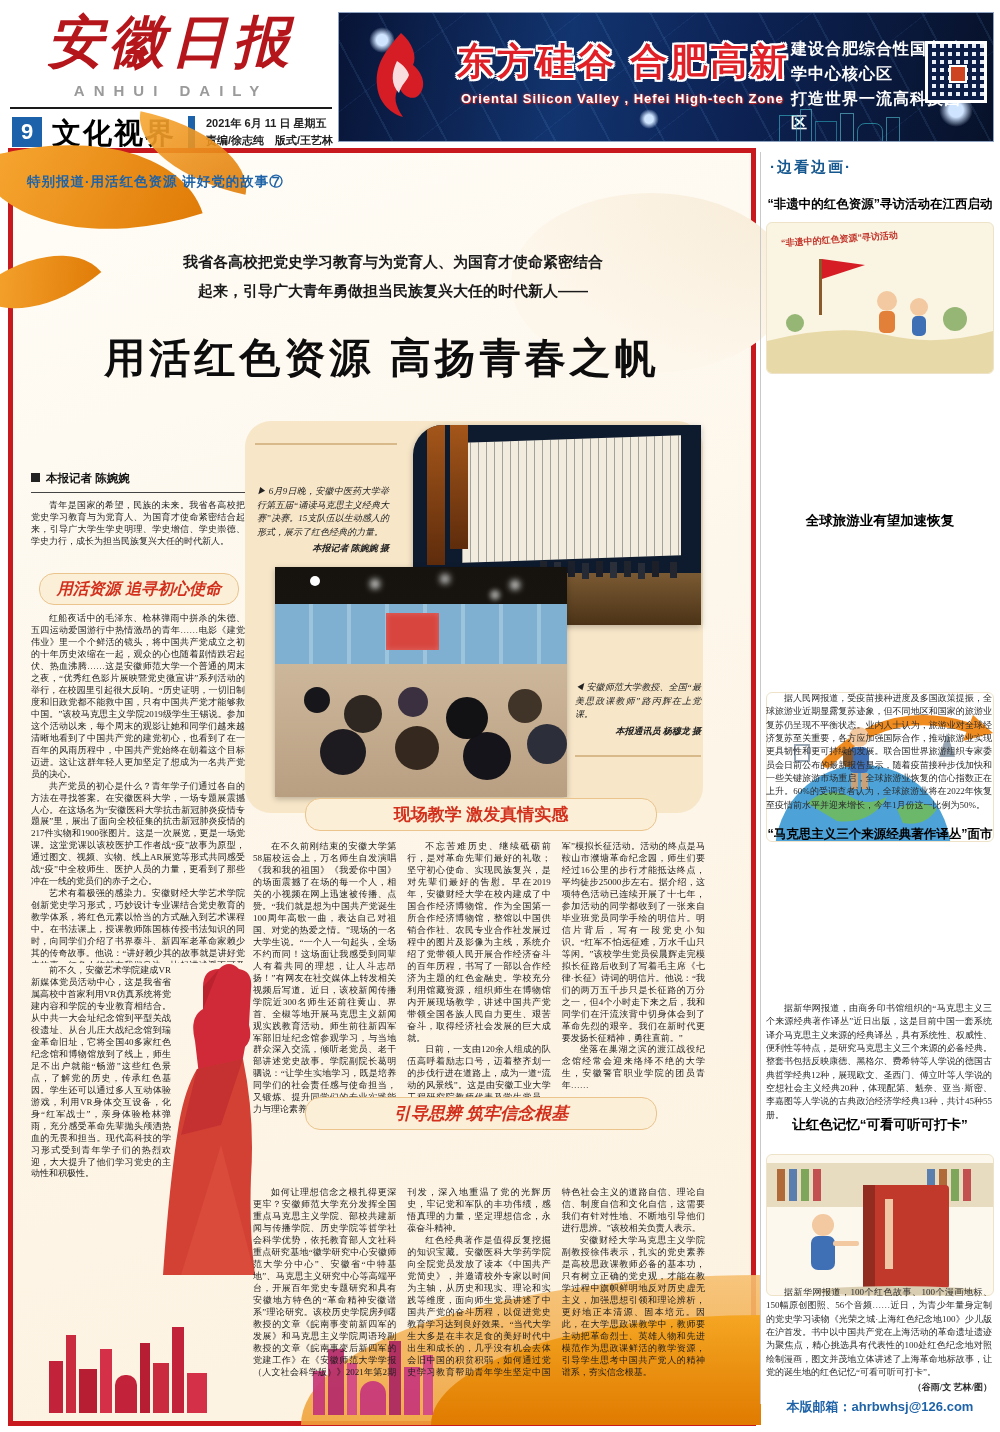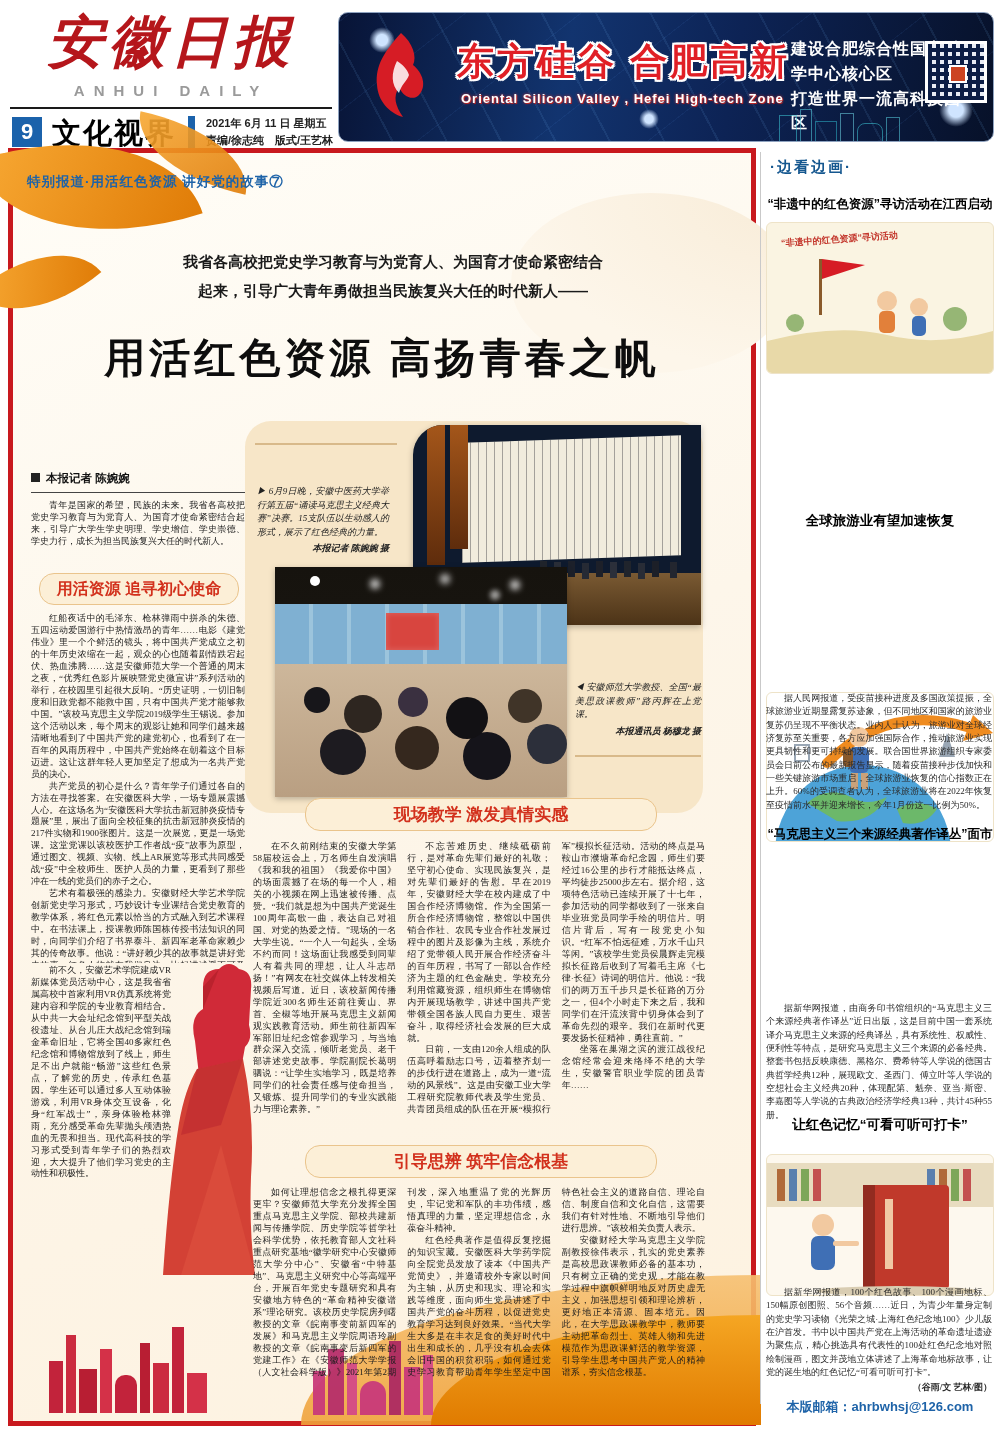--- a/index.html
+++ b/index.html
@@ -13,21 +13,21 @@
   .masthead-sub{color:#9a9a9a;font-weight:bold;font-size:15px;letter-spacing:9px;}
   .masthead-rule{border-top:2px solid #1a1a1a;}
   .pageno-box{background:#1b62ab;color:#fff;font-weight:900;font-size:22px;
     width:30px;height:30px;display:flex;align-items:center;justify-content:center;}
   .section-name{font-size:29px;font-weight:900;letter-spacing:2px;color:#000;}
   .blue-bar{width:7px;height:32px;background:#1b62ab;}
   .dateline{font-size:11px;font-weight:bold;color:#222;line-height:1.5;}
 
   
   .banner{background:linear-gradient(100deg,#081436 0%,#12346f 35%,#0d2355 60%,#071129 100%);
-    border:1px solid #8fa3c0;border-radius:10px;overflow:hidden;}
+    border:1px solid #8fa3c0;border-radius:0;overflow:hidden;}
   .banner:before{content:"";position:absolute;inset:0;
     background:repeating-linear-gradient(62deg,transparent 0 46px,rgba(120,190,255,.10) 46px 48px),
                repeating-linear-gradient(-38deg,transparent 0 70px,rgba(90,160,255,.07) 70px 71px);}
   .banner-cn{font-size:37px;font-weight:900;letter-spacing:3px;color:#e01f26;
     text-shadow:-2px 0 #fff,2px 0 #fff,0 -2px #fff,0 2px #fff,-2px -2px #fff,2px 2px #fff,2px -2px #fff,-2px 2px #fff;}
   .banner-en{font-size:13px;font-weight:bold;color:#fff;letter-spacing:1px;
     text-shadow:0 0 3px #d33,1px 1px 0 #a22;}
   .banner-slogan{color:#fff;font-weight:900;font-size:16px;letter-spacing:1px;line-height:1.55;}
   .banner-slogan-en{color:#aec4ea;font-size:7px;line-height:1.5;}
   .qr{width:56px;height:56px;background:#fff;padding:3px;}
@@ -163,21 +163,21 @@
       <div>我省各高校把党史学习教育与为党育人、为国育才使命紧密结合</div>
       <div>起来，引导广大青年勇做担当民族复兴大任的时代新人——</div>
     </div>
     <div class="abs headline" style="left:0;top:178px;width:100%;">用活红色资源  高扬青春之帆</div>
 
     <div class="abs byline" style="left:18px;top:318px;width:214px;">本报记者 陈婉婉</div>
     <div class="abs bodytext" style="left:18px;top:347px;width:214px;">
       <p>青年是国家的希望，民族的未来。我省各高校把党史学习教育与为党育人、为国育才使命紧密结合起来，引导广大学生学史明理、学史增信、学史崇德、学史力行，成长为担当民族复兴大任的时代新人。</p>
     </div>
 
-    <div class="abs sec-head" style="left:26px;top:420px;width:198px;height:30px;font-size:16px;">用活资源 追寻初心使命</div>
+    <div class="abs sec-head" style="left:26px;top:420px;width:198px;height:30px;font-size:16px;font-style:italic;">用活资源 追寻初心使命</div>
     <div class="abs bodytext" style="left:18px;top:460px;width:214px;height:350px;overflow:hidden;">
       <p>红船夜话中的毛泽东、枪林弹雨中拼杀的朱德、五四运动爱国游行中热情激昂的青年……电影《建党伟业》里一个个鲜活的镜头，将中国共产党成立之初的十年历史浓缩在一起，观众的心也随着剧情跌宕起伏、热血沸腾……这是安徽师范大学一个普通的周末之夜，“优秀红色影片展映暨党史微宣讲”系列活动的举行，在校园里引起很大反响。“历史证明，一切旧制度和旧政党都不能救中国，只有中国共产党才能够救中国。”该校马克思主义学院2019级学生王锡说。参加这个活动以来，每个周末的观影让她和同学们越来越清晰地看到了中国共产党的建党初心，也看到了在一百年的风雨历程中，中国共产党始终在朝着这个目标迈进。这让这群年轻人更加坚定了想成为一名共产党员的决心。</p>
       <p>共产党员的初心是什么？青年学子们通过各自的方法在寻找答案。在安徽医科大学，一场专题展震撼人心。在这场名为“安徽医科大学抗击新冠肺炎疫情专题展”里，展出了面向全校征集的抗击新冠肺炎疫情的217件实物和1900张图片。这是一次展览，更是一场党课。这堂党课以该校医护工作者战“疫”故事为原型，通过图文、视频、实物、线上AR展览等形式共同感受战“疫”中全校师生、医护人员的力量，更看到了那些冲在一线的党员们的赤子之心。</p>
       <p>艺术有着极强的感染力。安徽财经大学艺术学院创新党史学习形式，巧妙设计专业课结合党史教育的教学体系，将红色元素以恰当的方式融入到艺术课程中。在书法课上，授课教师陈国栋传授书法知识的同时，向同学们介绍了书界泰斗、新四军老革命家赖少其的传奇故事。他说：“讲好赖少其的故事就是讲好党史故事，红色人物就在我们身边，比起讲述遥不可及的人物，我们身边的红色故事更为生动。”</p>
     </div>
     <div class="abs bodytext" style="left:18px;top:812px;width:140px;height:310px;overflow:hidden;">
       <p>前不久，安徽艺术学院建成VR新媒体党员活动中心，这是我省省属高校中首家利用VR仿真系统将党建内容和学院的专业教育相结合。从中共一大会址纪念馆到平型关战役遗址、从台儿庄大战纪念馆到瑞金革命旧址，它将全国40多家红色纪念馆和博物馆放到了线上，师生足不出户就能“畅游”这些红色景点，了解党的历史，传承红色基因。学生还可以通过多人互动体验游戏，利用VR身体交互设备，化身“红军战士”，亲身体验枪林弹雨，充分感受革命先辈抛头颅洒热血的无畏和担当。现代高科技的学习形式受到青年学子们的热烈欢迎，大大提升了他们学习党史的主动性和积极性。</p>
     </div>
 
     <svg class="abs fist-svg" style="left:148px;top:792px;" width="96" height="330" viewBox="0 0 96 330">
@@ -216,21 +216,21 @@
     <div class="abs tan-rule" style="left:562px;top:602px;width:126px;"></div>
 
     <div class="abs sec-head" style="left:292px;top:645px;width:350px;height:31px;font-size:17px;">现场教学 激发真情实感</div>
     <div class="abs bodytext cols3" style="left:240px;top:688px;width:452px;height:298px;overflow:hidden;">
       <p>在不久前刚结束的安徽大学第58届校运会上，万名师生自发演唱《我和我的祖国》《我爱你中国》的场面震撼了在场的每一个人，相关的小视频在网上迅速被传播、点赞。“我们就是想为中国共产党诞生100周年高歌一曲，表达自己对祖国、对党的热爱之情。”现场的一名大学生说。“一个人一句起头，全场不约而同！这场面让我感受到同辈人有着共同的理想，让人斗志昂扬！”有网友在社交媒体上转发相关视频后写道。近日，该校新闻传播学院近300名师生还前往黄山、界首、全椒等地开展马克思主义新闻观实践教育活动。师生前往新四军军部旧址纪念馆参观学习，与当地群众深入交流，倾听老党员、老干部讲述党史故事。学院副院长葛明驷说：“让学生实地学习，既是培养同学们的社会责任感与使命担当，又锻炼、提升同学们的专业实践能力与理论素养。”</p>
       <p>不忘苦难历史、继续砥砺前行，是对革命先辈们最好的礼敬；坚守初心使命、实现民族复兴，是对先辈们最好的告慰。早在2019年，安徽财经大学在校内建成了中国合作经济博物馆。作为全国第一所合作经济博物馆，整馆以中国供销合作社、农民专业合作社发展过程中的图片及影像为主线，系统介绍了党带领人民开展合作经济奋斗的百年历程，书写了一部以合作经济为主题的红色金融史。学校充分利用馆藏资源，组织师生在博物馆内开展现场教学，讲述中国共产党带领全国各族人民自力更生、艰苦奋斗，取得经济社会发展的巨大成就。</p>
       <p>日前，一支由120余人组成的队伍高呼着励志口号，迈着整齐划一的步伐行进在道路上，成为一道“流动的风景线”。这是由安徽工业大学工程研究院教师代表及学生党员、共青团员组成的队伍在开展“模拟行军”模拟长征活动。活动的终点是马鞍山市濮塘革命纪念园，师生们要经过16公里的步行才能抵达终点，平均徒步25000步左右。据介绍，这项特色活动已连续开展了十七年，参加活动的同学都收到了一张来自毕业班党员同学手绘的明信片。明信片背后，写有一段党史小知识。“红军不怕远征难，万水千山只等闲。”该校学生党员侯晨辉走完模拟长征路后收到了写着毛主席《七律·长征》诗词的明信片。他说：“我们的两万五千步只是长征路的万分之一，但4个小时走下来之后，我和同学们在汗流浃背中切身体会到了革命先烈的艰辛。我们在新时代更要发扬长征精神，勇往直前。”</p>
       <p>坐落在巢湖之滨的渡江战役纪念馆经常会迎来络绎不绝的大学生，安徽警官职业学院的团员青年……</p>
     </div>
 
-    <div class="abs sec-head" style="left:292px;top:992px;width:350px;height:31px;font-size:17px;">引导思辨 筑牢信念根基</div>
+    <div class="abs sec-head" style="left:292px;top:944px;width:350px;height:31px;font-size:17px;font-style:italic;">引导思辨 筑牢信念根基</div>
     <div class="abs bodytext cols3" style="left:240px;top:1034px;width:452px;height:228px;overflow:hidden;z-index:2;">
       <p>如何让理想信念之根扎得更深更牢？安徽师范大学充分发挥全国重点马克思主义学院、部校共建新闻与传播学院、历史学院等哲学社会科学优势，依托教育部人文社科重点研究基地“徽学研究中心安徽师范大学分中心”、安徽省“中特基地”、马克思主义研究中心等高端平台，开展百年党史专题研究和具有安徽地方特色的“革命精神安徽谱系”理论研究。该校历史学院房列曙教授的文章《皖南事变前新四军的发展》和马克思主义学院周语玲副教授的文章《皖南事变后新四军的党建工作》在《安徽师范大学学报（人文社会科学版）》2021年第2期刊发，深入地重温了党的光辉历史，牢记党和军队的丰功伟绩，感悟真理的力量，坚定理想信念，永葆奋斗精神。</p>
       <p>红色经典著作是值得反复挖掘的知识宝藏。安徽医科大学药学院向全院党员发放了读本《中国共产党简史》，并邀请校外专家以时间为主轴，从历史和现实、理论和实践等维度，面向师生党员讲述了中国共产党的奋斗历程，以促进党史教育学习达到良好效果。“当代大学生大多是在丰衣足食的美好时代中出生和成长的，几乎没有机会去体会旧中国的积贫积弱，如何通过党史学习教育帮助青年学生坚定中国特色社会主义的道路自信、理论自信、制度自信和文化自信，这需要我们有针对性地、不断地引导他们进行思辨。”该校相关负责人表示。</p>
       <p>安徽财经大学马克思主义学院副教授徐伟表示，扎实的党史素养是高校思政课教师必备的基本功，只有树立正确的党史观，才能在教学过程中旗帜鲜明地反对历史虚无主义，加强思想引领和理论辨析，更好地正本清源、固本培元。因此，在大学思政课教学中，教师要主动把革命烈士、英雄人物和先进模范作为思政课鲜活的教学资源，引导学生思考中国共产党人的精神谱系，夯实信念根基。</p>
     </div>
 
     <div class="abs sail" style="right:-10px;bottom:-4px;width:460px;height:150px;background:linear-gradient(180deg,#f6c071,#efa23a);opacity:.9;z-index:0;"></div>
     <div class="abs sail" style="right:-10px;bottom:-4px;width:330px;height:110px;background:linear-gradient(180deg,#f5a623,#e07b00);z-index:0;"></div>
     <div class="abs skyline" style="left:36px;bottom:8px;z-index:1;">
       <i style="width:14px;height:52px;background:#c2233b;"></i>

